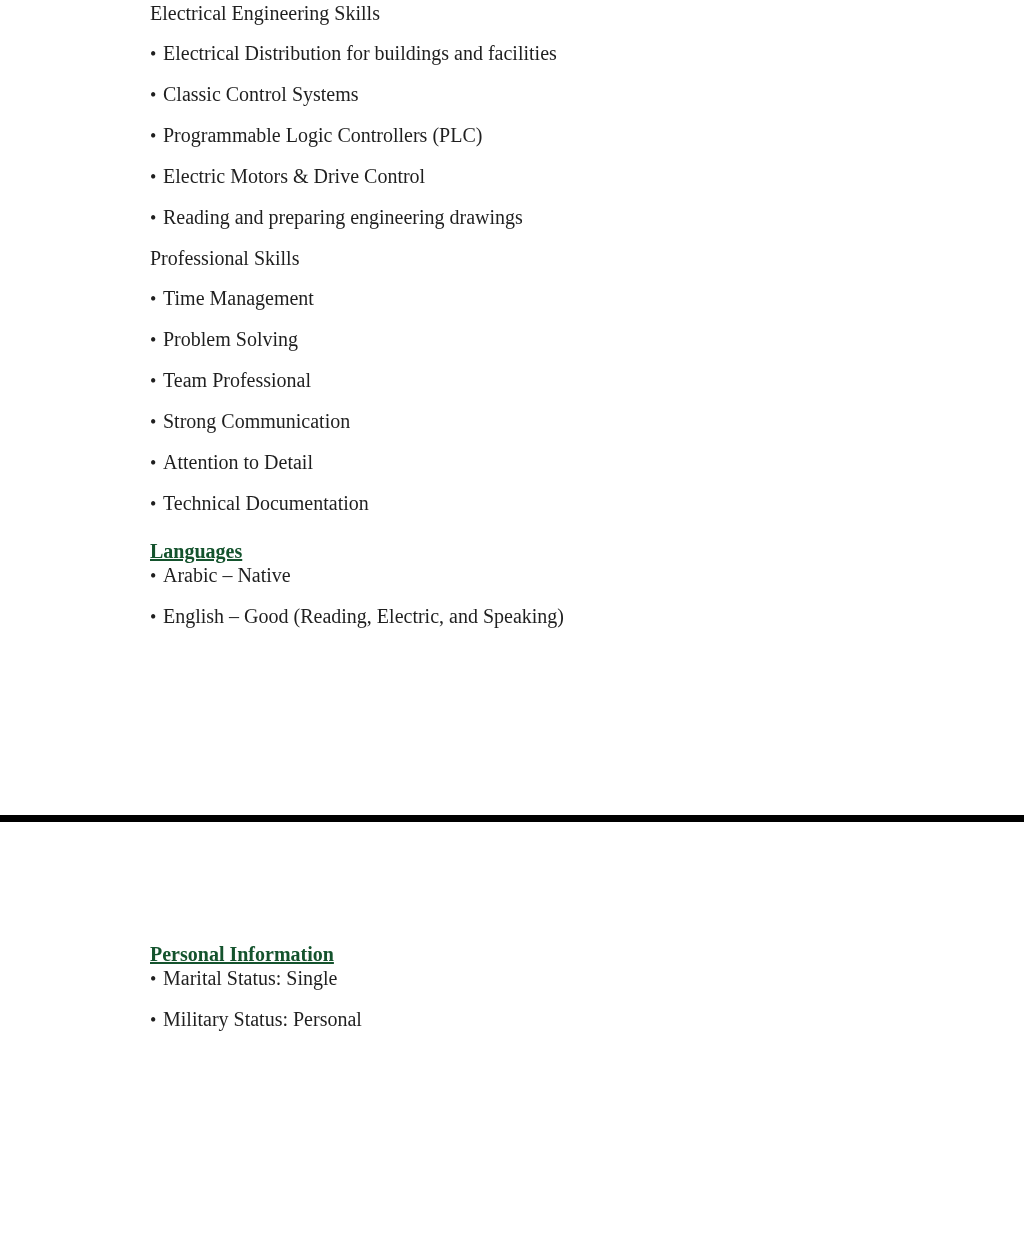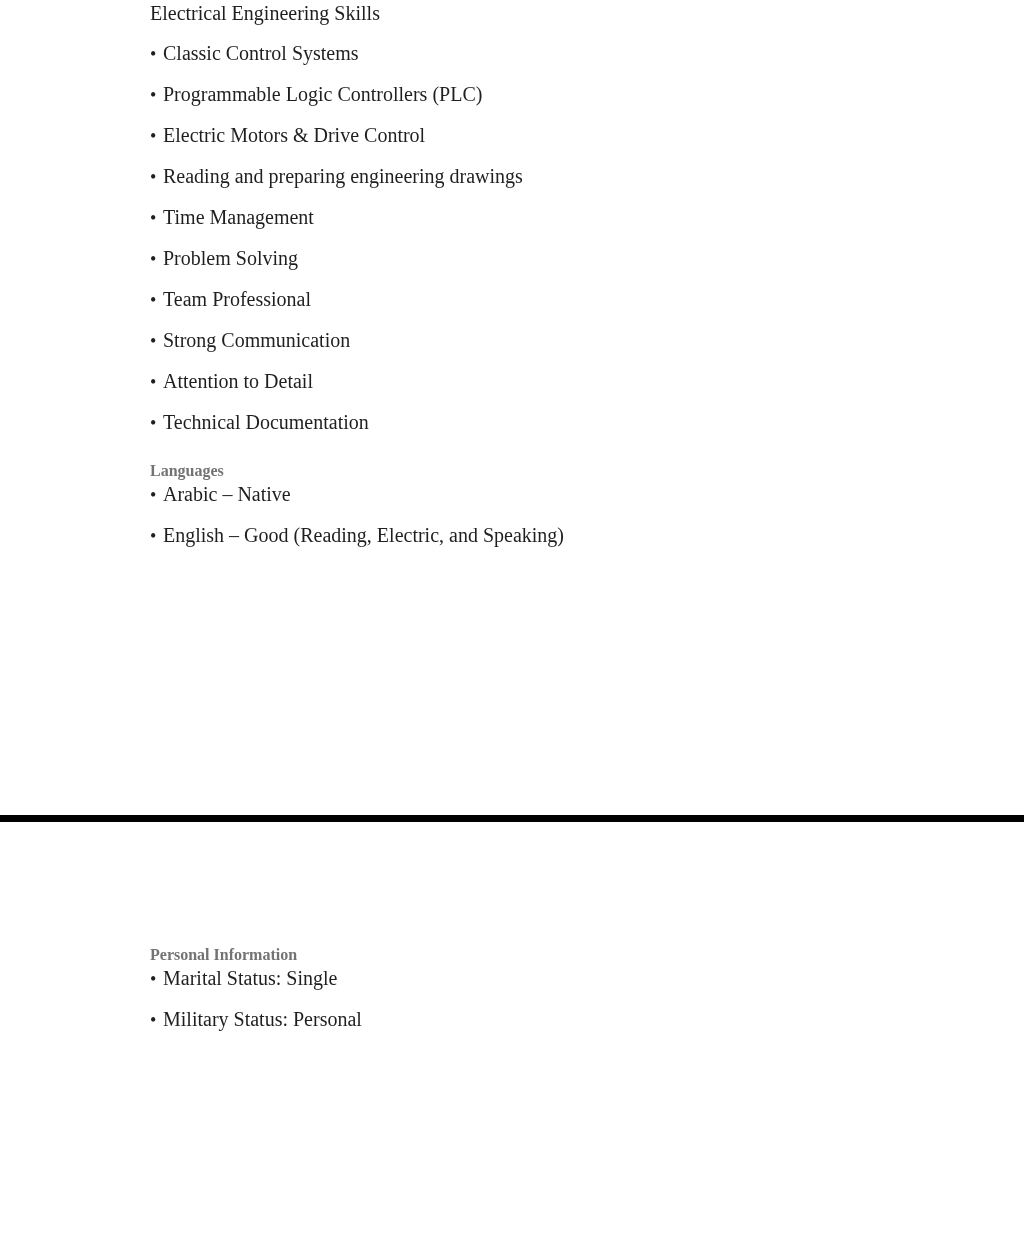--- a/index.html
+++ b/index.html
@@ -41,52 +41,57 @@
     white-space: nowrap;
   }
   .bullet-marker {
     display: inline-block;
     width: 8px;
     margin-right: 5px;
     font-size: 18px;
   }
   .section-heading {
     margin: 0;
-    font-size: 16px;
+    font-size: 20px;
     line-height: 23px;
     font-weight: bold;
-    color: #737373;
+    color: #14532d;
     white-space: nowrap;
+    text-decoration: underline;
   }
   .languages-heading {
     margin-top: 24px;
   }
 </style>
 </head>
 <body>
 
 <div>
 
   <section class="page page-1">
 
     <p class="line">Electrical Engineering Skills</p>
 
     <p class="line">
+      <span class="bullet-marker">•</span><span>Electrical Distribution for buildings and facilities</span>
+    </p>
+    <p class="line">
       <span class="bullet-marker">•</span><span>Classic Control Systems</span>
     </p>
     <p class="line">
       <span class="bullet-marker">•</span><span>Programmable Logic Controllers (PLC)</span>
     </p>
     <p class="line">
       <span class="bullet-marker">•</span><span>Electric Motors &amp; Drive Control</span>
     </p>
     <p class="line">
       <span class="bullet-marker">•</span><span>Reading and preparing engineering drawings</span>
     </p>
 
+    <p class="line">Professional Skills</p>
 
     <p class="line">
       <span class="bullet-marker">•</span><span>Time Management</span>
     </p>
     <p class="line">
       <span class="bullet-marker">•</span><span>Problem Solving</span>
     </p>
     <p class="line">
       <span class="bullet-marker">•</span><span>Team Professional</span>
     </p>

